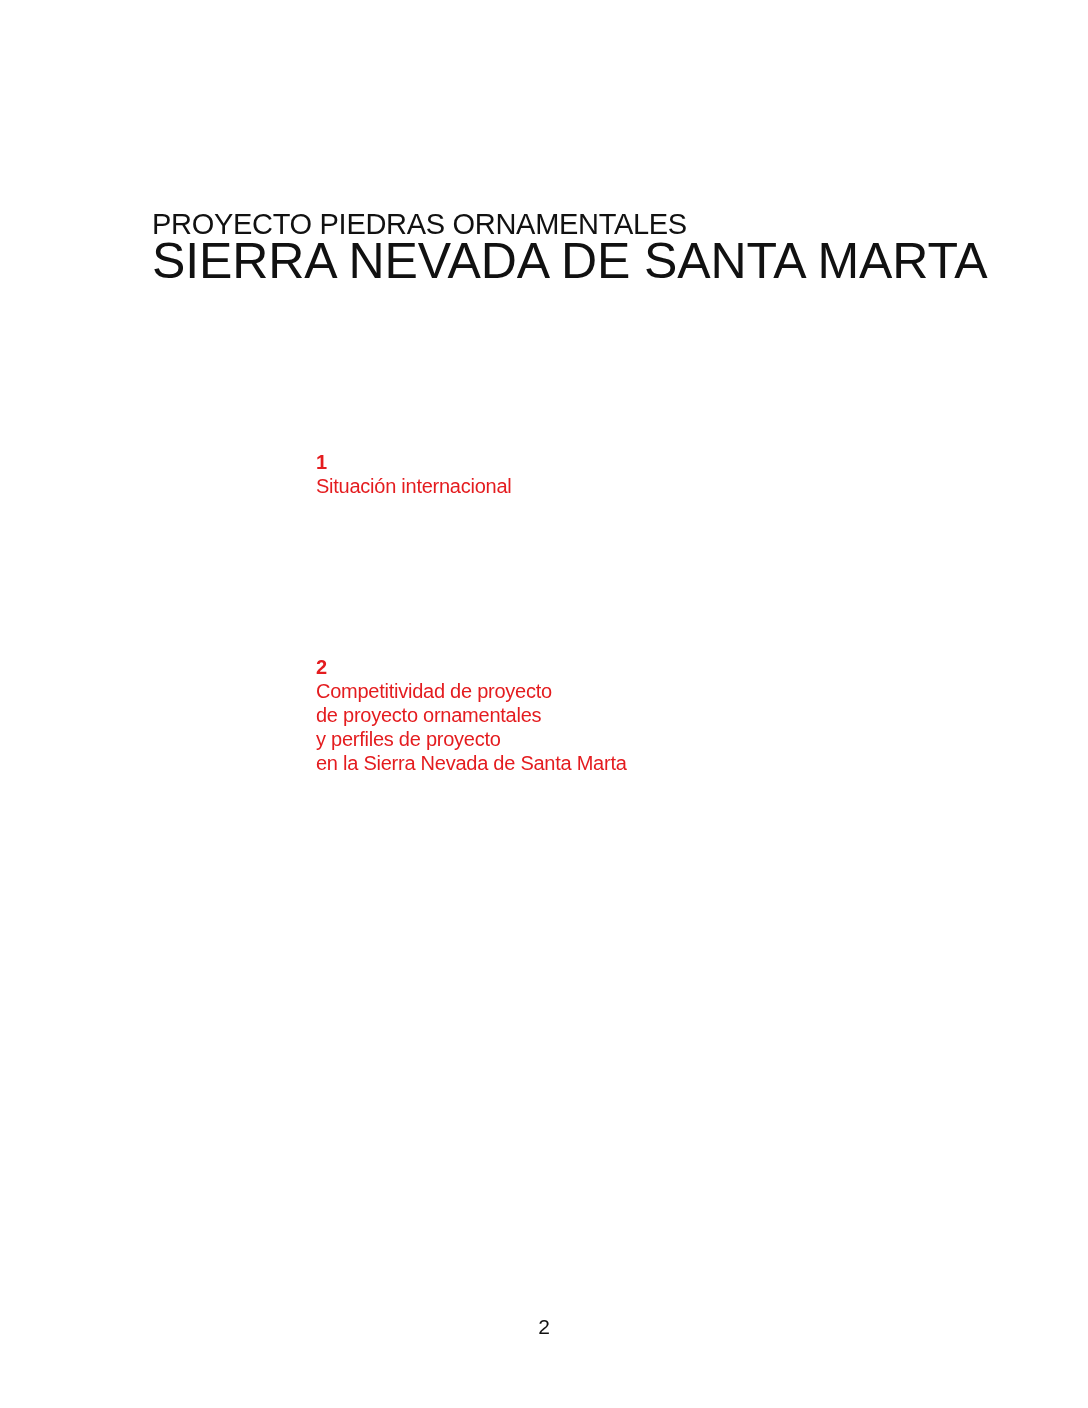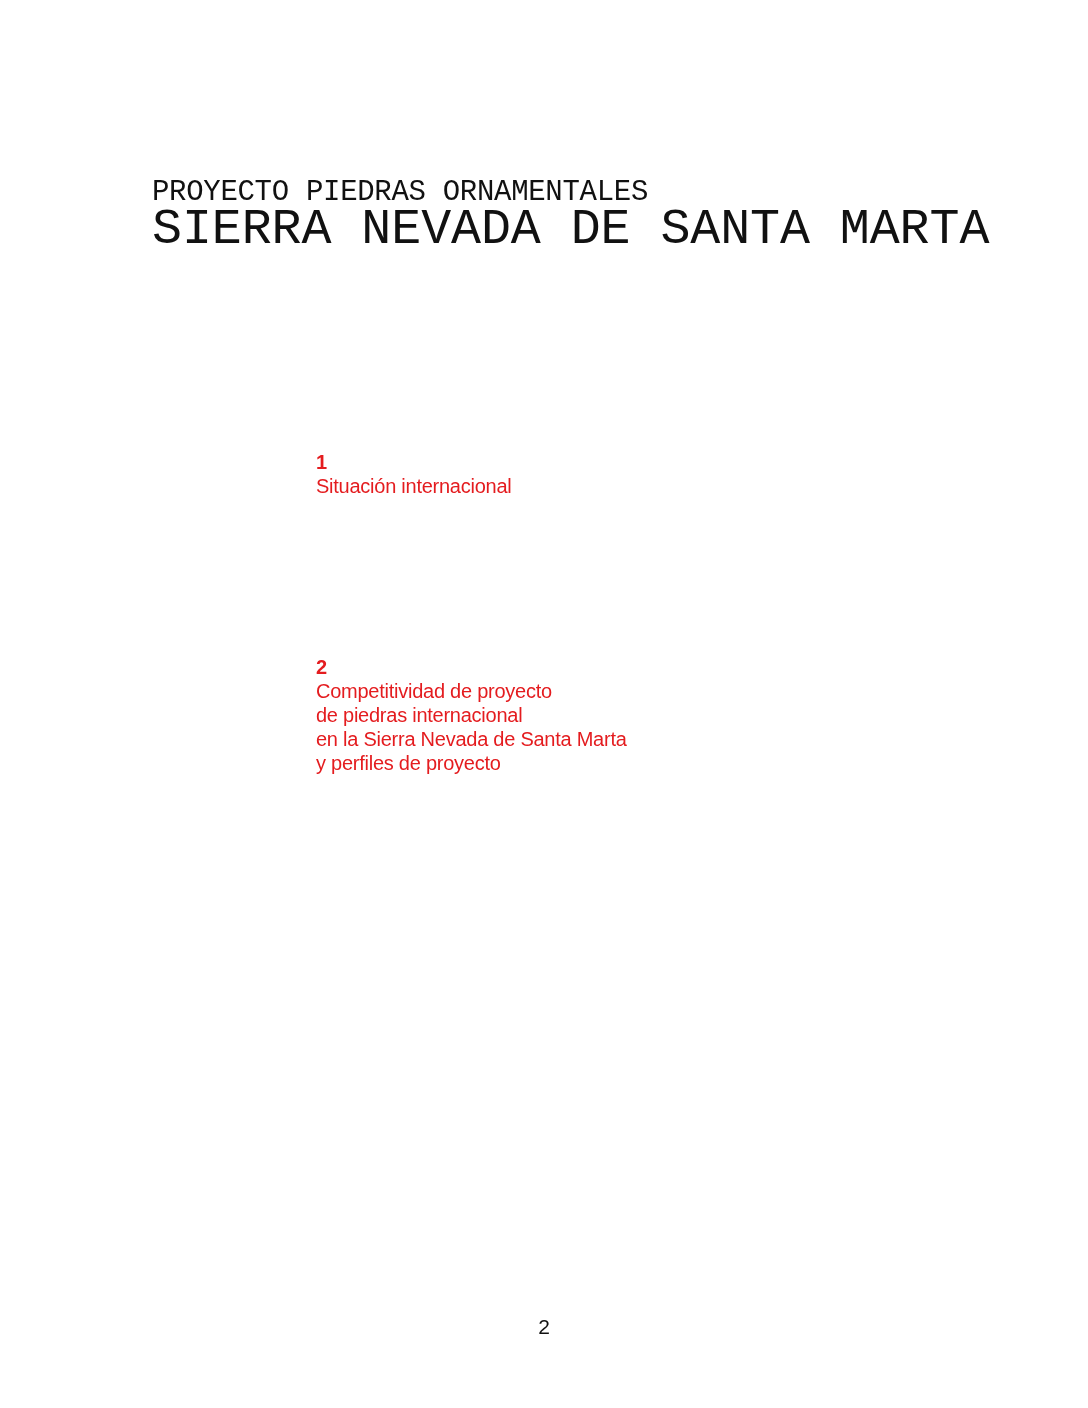--- a/index.html
+++ b/index.html
@@ -12,24 +12,23 @@
     width: 1088px;
     height: 1408px;
     margin: 0 auto;
     background: var(--background, #ffffff);
     font-family: "Liberation Sans", sans-serif;
     overflow: hidden;
   }
   .doc-title {
     position: absolute;
     left: 152px;
-    top: 176px;
+    top: 207px;
     color: var(--text-black, #111111);
     white-space: nowrap;
-    font-family: Liberation Mono, monospace;
   }
   .doc-title-line1 {
     font-size: 29px;
     line-height: 34px;
     letter-spacing: -0.3px;
     font-weight: 400;
   }
   .doc-title-line2 {
     font-size: 50px;
     line-height: 40px;
@@ -70,22 +69,22 @@
   </header>
 
   <section class="toc-entry toc-entry-1">
     <div class="toc-number">1</div>
     <div class="toc-line">Situación internacional</div>
   </section>
 
   <section class="toc-entry toc-entry-2">
     <div class="toc-number">2</div>
     <div class="toc-line">Competitividad de proyecto</div>
-    <div class="toc-line">de piedras internacional</div>
+    <div class="toc-line">de proyecto ornamentales</div>
+    <div class="toc-line">y perfiles de proyecto</div>
     <div class="toc-line">en la Sierra Nevada de Santa Marta</div>
-    <div class="toc-line">y perfiles de proyecto</div>
   </section>
 
   <footer class="page-footer">
     <span class="page-number">2</span>
   </footer>
 
 </div>
 
 </body></html>

